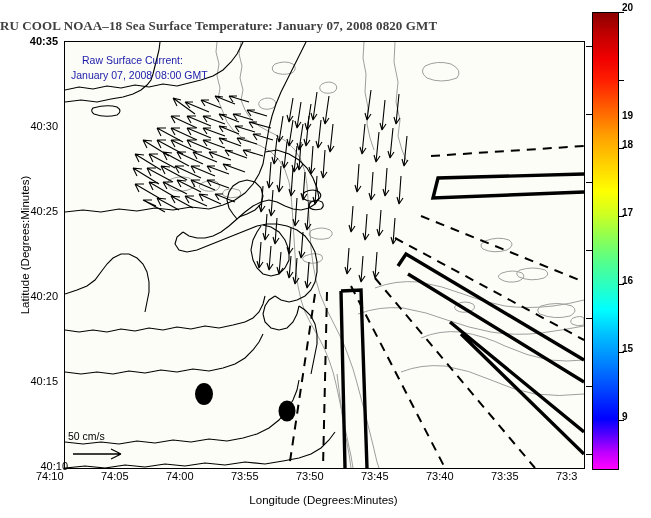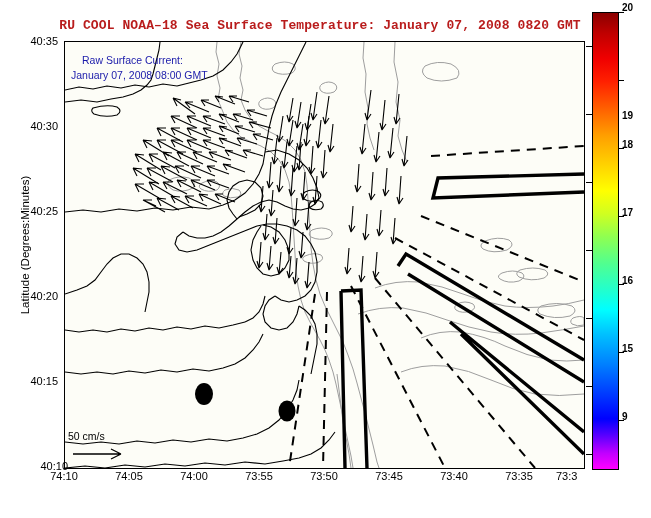--- a/index.html
+++ b/index.html
@@ -22,25 +22,24 @@
     height: 518px;
     background: #ffffff;
   }
 
   
   .fig-title {
     position: absolute;
     left: 0;
     top: 18px;
     width: 640px;
-    text-align: center;
-    font-family: Liberation Mono, monospace;
+    font-family: Liberation Serif, serif;
     font-size: 13px;
     font-weight: bold;
-    color: #b91c1c;
+    color: #404040;
     letter-spacing: 0.1px;
     white-space: nowrap;
   }
 
   
   #axes {
     position: absolute;
     left: 64px;
     top: 41px;
     width: 519px;
@@ -75,21 +74,21 @@
   }
 
   
   .tick-label {
     position: absolute;
     font-family: "Liberation Sans", sans-serif;
     font-size: 11px;
     color: #000000;
     white-space: nowrap;
   }
-  .xtick { text-align: center; }
+  .xtick { }
   .ytick { text-align: right; }
 
   
   .axis-title-x {
     position: absolute;
     left: 64px;
     top: 494px;
     width: 519px;
     text-align: center;
     font-family: "Liberation Sans", sans-serif;
@@ -392,27 +391,28 @@
   <div class="tick-label xtick" style="left:36px; top:470px; width:56px;">74:10</div>
   <div class="tick-label xtick" style="left:101px; top:470px; width:56px;">74:05</div>
   <div class="tick-label xtick" style="left:166px; top:470px; width:56px;">74:00</div>
   <div class="tick-label xtick" style="left:231px; top:470px; width:56px;">73:55</div>
   <div class="tick-label xtick" style="left:296px; top:470px; width:56px;">73:50</div>
   <div class="tick-label xtick" style="left:361px; top:470px; width:56px;">73:45</div>
   <div class="tick-label xtick" style="left:426px; top:470px; width:56px;">73:40</div>
   <div class="tick-label xtick" style="left:491px; top:470px; width:56px;">73:35</div>
   <div class="tick-label xtick" style="left:556px; top:470px; width:50px; text-align:left;">73:3</div>
 
-  <div class="tick-label ytick" style="left:6px; top:35px; width:52px;">40:35</div>
+  <div class="tick-label ytick" style="left:6px; top:35px; width:52px;font-weight:bold;">40:35</div>
   <div class="tick-label ytick" style="left:6px; top:120px; width:52px;">40:30</div>
   <div class="tick-label ytick" style="left:6px; top:205px; width:52px;">40:25</div>
   <div class="tick-label ytick" style="left:6px; top:290px; width:52px;">40:20</div>
   <div class="tick-label ytick" style="left:6px; top:375px; width:52px;">40:15</div>
   <div class="tick-label ytick" style="left:16px; top:460px; width:52px;">40:10</div>
 
+  <div class="axis-title-x">Longitude (Degrees:Minutes)</div>
   <div class="axis-title-y">Latitude (Degrees:Minutes)</div>
 
   <div id="colorbar"></div>
 
   <div class="cb-tick" style="top:12px;"></div>
   <div class="cb-tick" style="top:80px;"></div>
   <div class="cb-tick" style="top:148px;"></div>
   <div class="cb-tick" style="top:216px;"></div>
   <div class="cb-tick" style="top:284px;"></div>
   <div class="cb-tick" style="top:352px;"></div>

